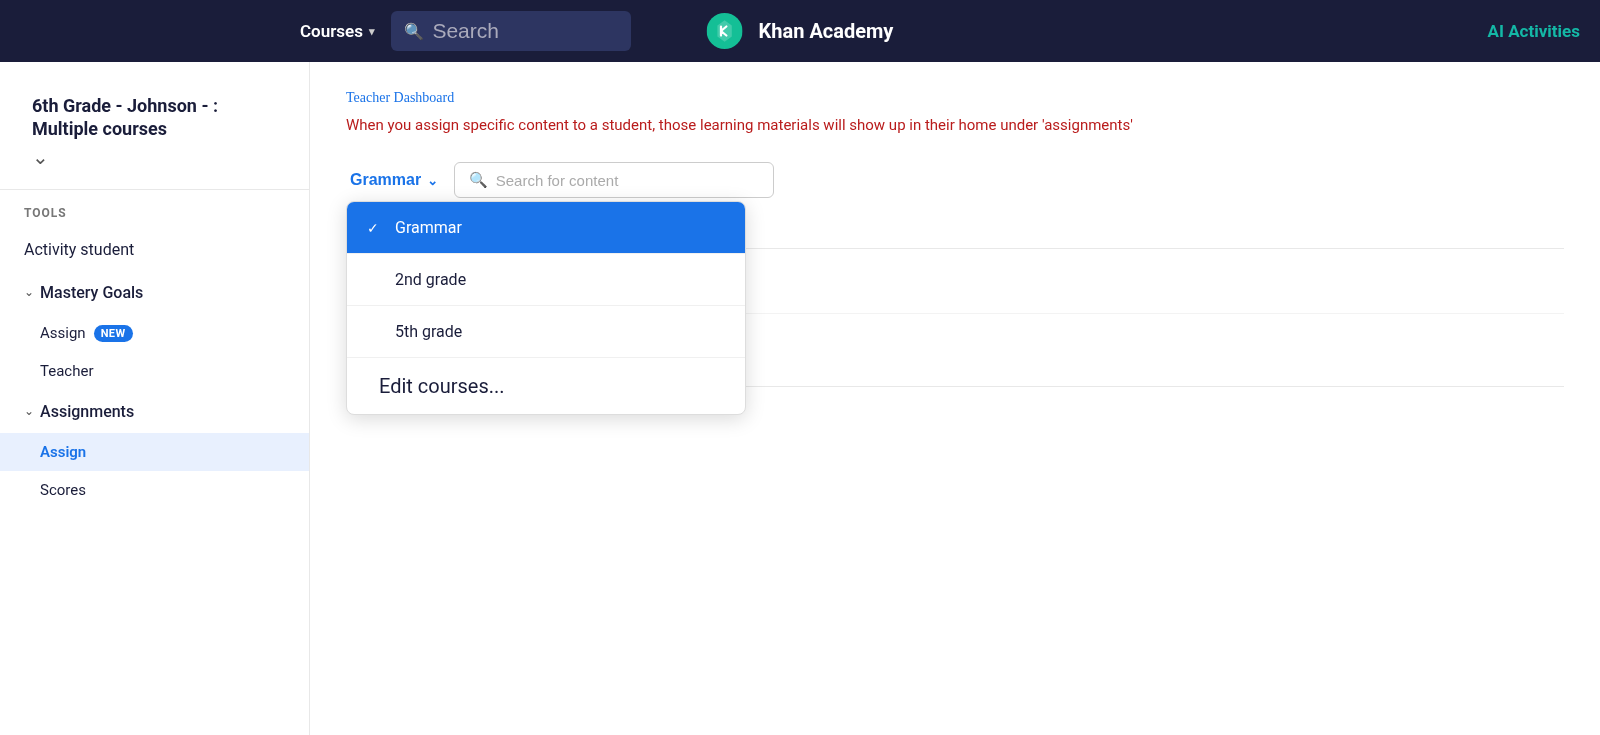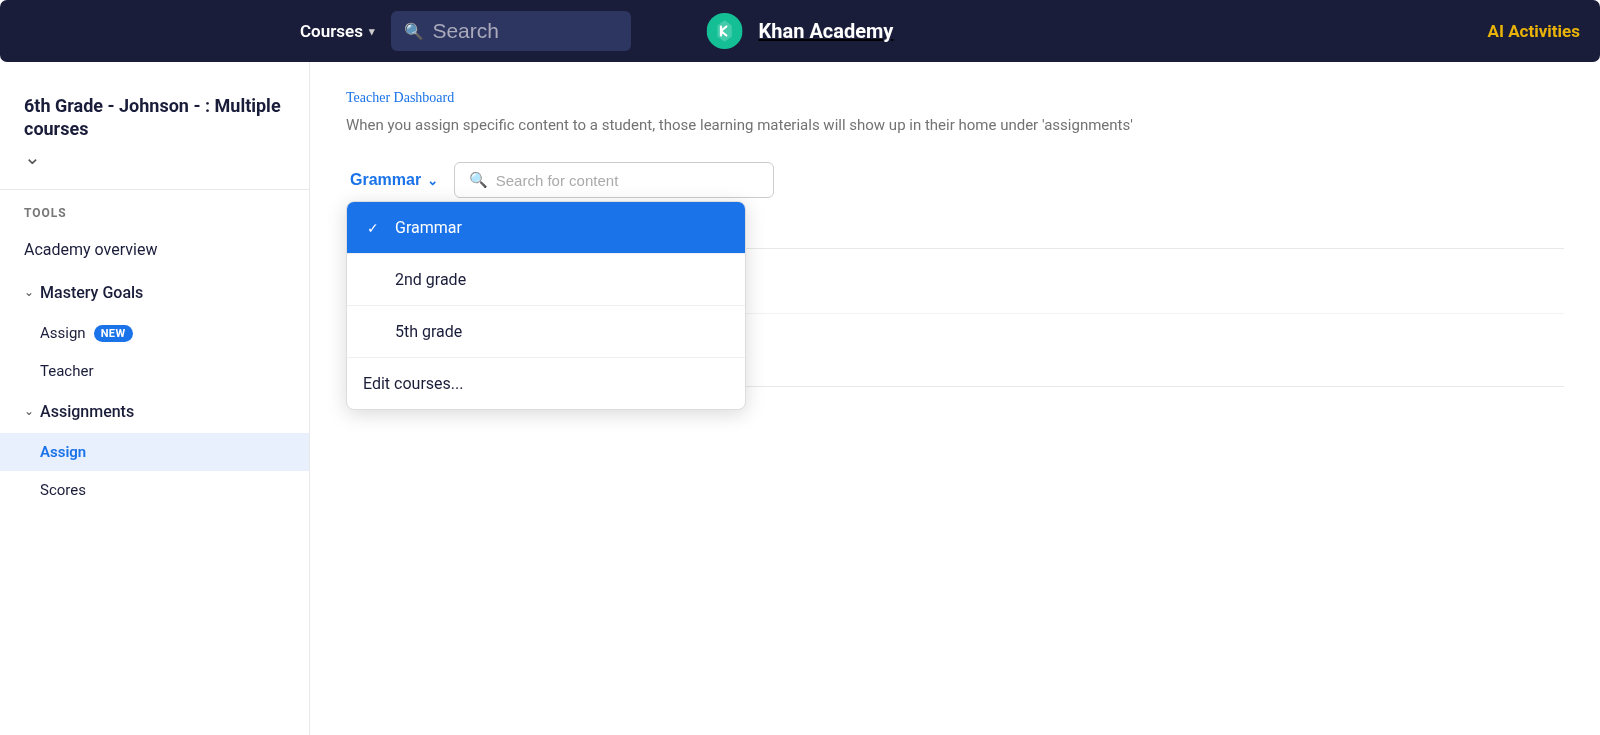--- a/index.html
+++ b/index.html
@@ -6,21 +6,20 @@
     body { font-family: -apple-system, BlinkMacSystemFont, 'Segoe UI', Roboto, sans-serif; background: #fff; }
 
     
     .top-nav {
       background: #1a1d3a;
       height: 62px;
       display: flex;
       align-items: center;
       padding: 8px 20px;
       position: relative;
-      border-radius: 7px;
     }
     .nav-courses {
       color: #fff;
       font-size: 17px;
       font-weight: 600;
       display: flex;
       align-items: center;
       gap: 6px;
       cursor: pointer;
       margin-left: 280px;
@@ -51,54 +50,53 @@
     .nav-search input::placeholder { color: #aab; }
     .nav-search .search-icon { color: #aab; font-size: 16px; }
 
     .nav-brand {
       display: flex;
       align-items: center;
       gap: 16px;
       position: absolute;
       left: 50%;
       transform: translateX(-50%);
-      text-decoration: underline;
     }
     .nav-brand .logo {
       width: 36px;
       height: 36px;
     }
     .nav-brand-name {
       color: #fff;
       font-size: 20px;
       font-weight: 700;
     }
     .nav-ai {
-      color: #eab308;
+      color: #14b8a6;
       font-size: 17px;
       font-weight: 700;
       margin-left: auto;
     }
 
     
     .layout {
       display: flex;
       min-height: calc(100vh - 62px);
     }
 
     
     .sidebar {
       width: 310px;
       min-width: 310px;
       border-right: 1px solid #e8e8e8;
       padding: 24px 0;
       background: #fff;
     }
     .sidebar-class {
-      padding: 8px 24px 20px;
+      padding: 8px 32px 20px;
       border-bottom: 1px solid #e8e8e8;
       margin-bottom: 16px;
     }
     .sidebar-class-name {
       font-size: 18px;
       font-weight: 700;
       color: #1a1d3a;
       line-height: 1.3;
     }
     .sidebar-class-chevron {
@@ -171,21 +169,21 @@
       font-family: Liberation Serif, serif;
     }
     .page-title {
       font-size: 36px;
       font-weight: 800;
       color: #1a1d3a;
       margin-bottom: 10px;
     }
     .page-desc {
       font-size: 15px;
-      color: #737373;
+      color: #b91c1c;
       margin-bottom: 28px;
     }
 
     
     .filter-row {
       display: flex;
       align-items: center;
       gap: 12px;
       margin-bottom: 0;
       position: relative;
@@ -247,22 +245,22 @@
       border-bottom: 1px solid #f0f0f0;
     }
     .dropdown-item:last-child { border-bottom: none; }
     .dropdown-item.selected {
       background: #1a73e8;
       color: #fff;
     }
     .dropdown-item.selected .check { color: #fff; font-size: 14px; }
     .dropdown-item .check { width: 18px; }
     .dropdown-edit {
-      padding: 16px 16px;
-      font-size: 16px;
+      padding: 16px 32px;
+      font-size: 20px;
       color: #1a1d3a;
       cursor: pointer;
     }
 
     
     .content-list {
       margin-top: 50px;
       border-top: 1px solid #e8e8e8;
     }
     .content-item {
@@ -344,21 +342,21 @@
 
   <aside class="sidebar">
     <div class="sidebar-class">
       <div class="sidebar-class-name">6th Grade - Johnson - : Multiple courses</div>
       <div class="sidebar-class-chevron">⌄</div>
     </div>
 
     <div class="tools-label">TOOLS</div>
 
     <div class="sidebar-item">
-      <span>Academy overview</span>
+      <span>Activity student</span>
     </div>
 
     <div class="sidebar-section-header">
       <span class="chevron">⌄</span>
       <span>Mastery Goals</span>
     </div>
 
     <div class="sidebar-sub-item">
       <span>Assign</span>
       <span class="new-badge">NEW</span>

